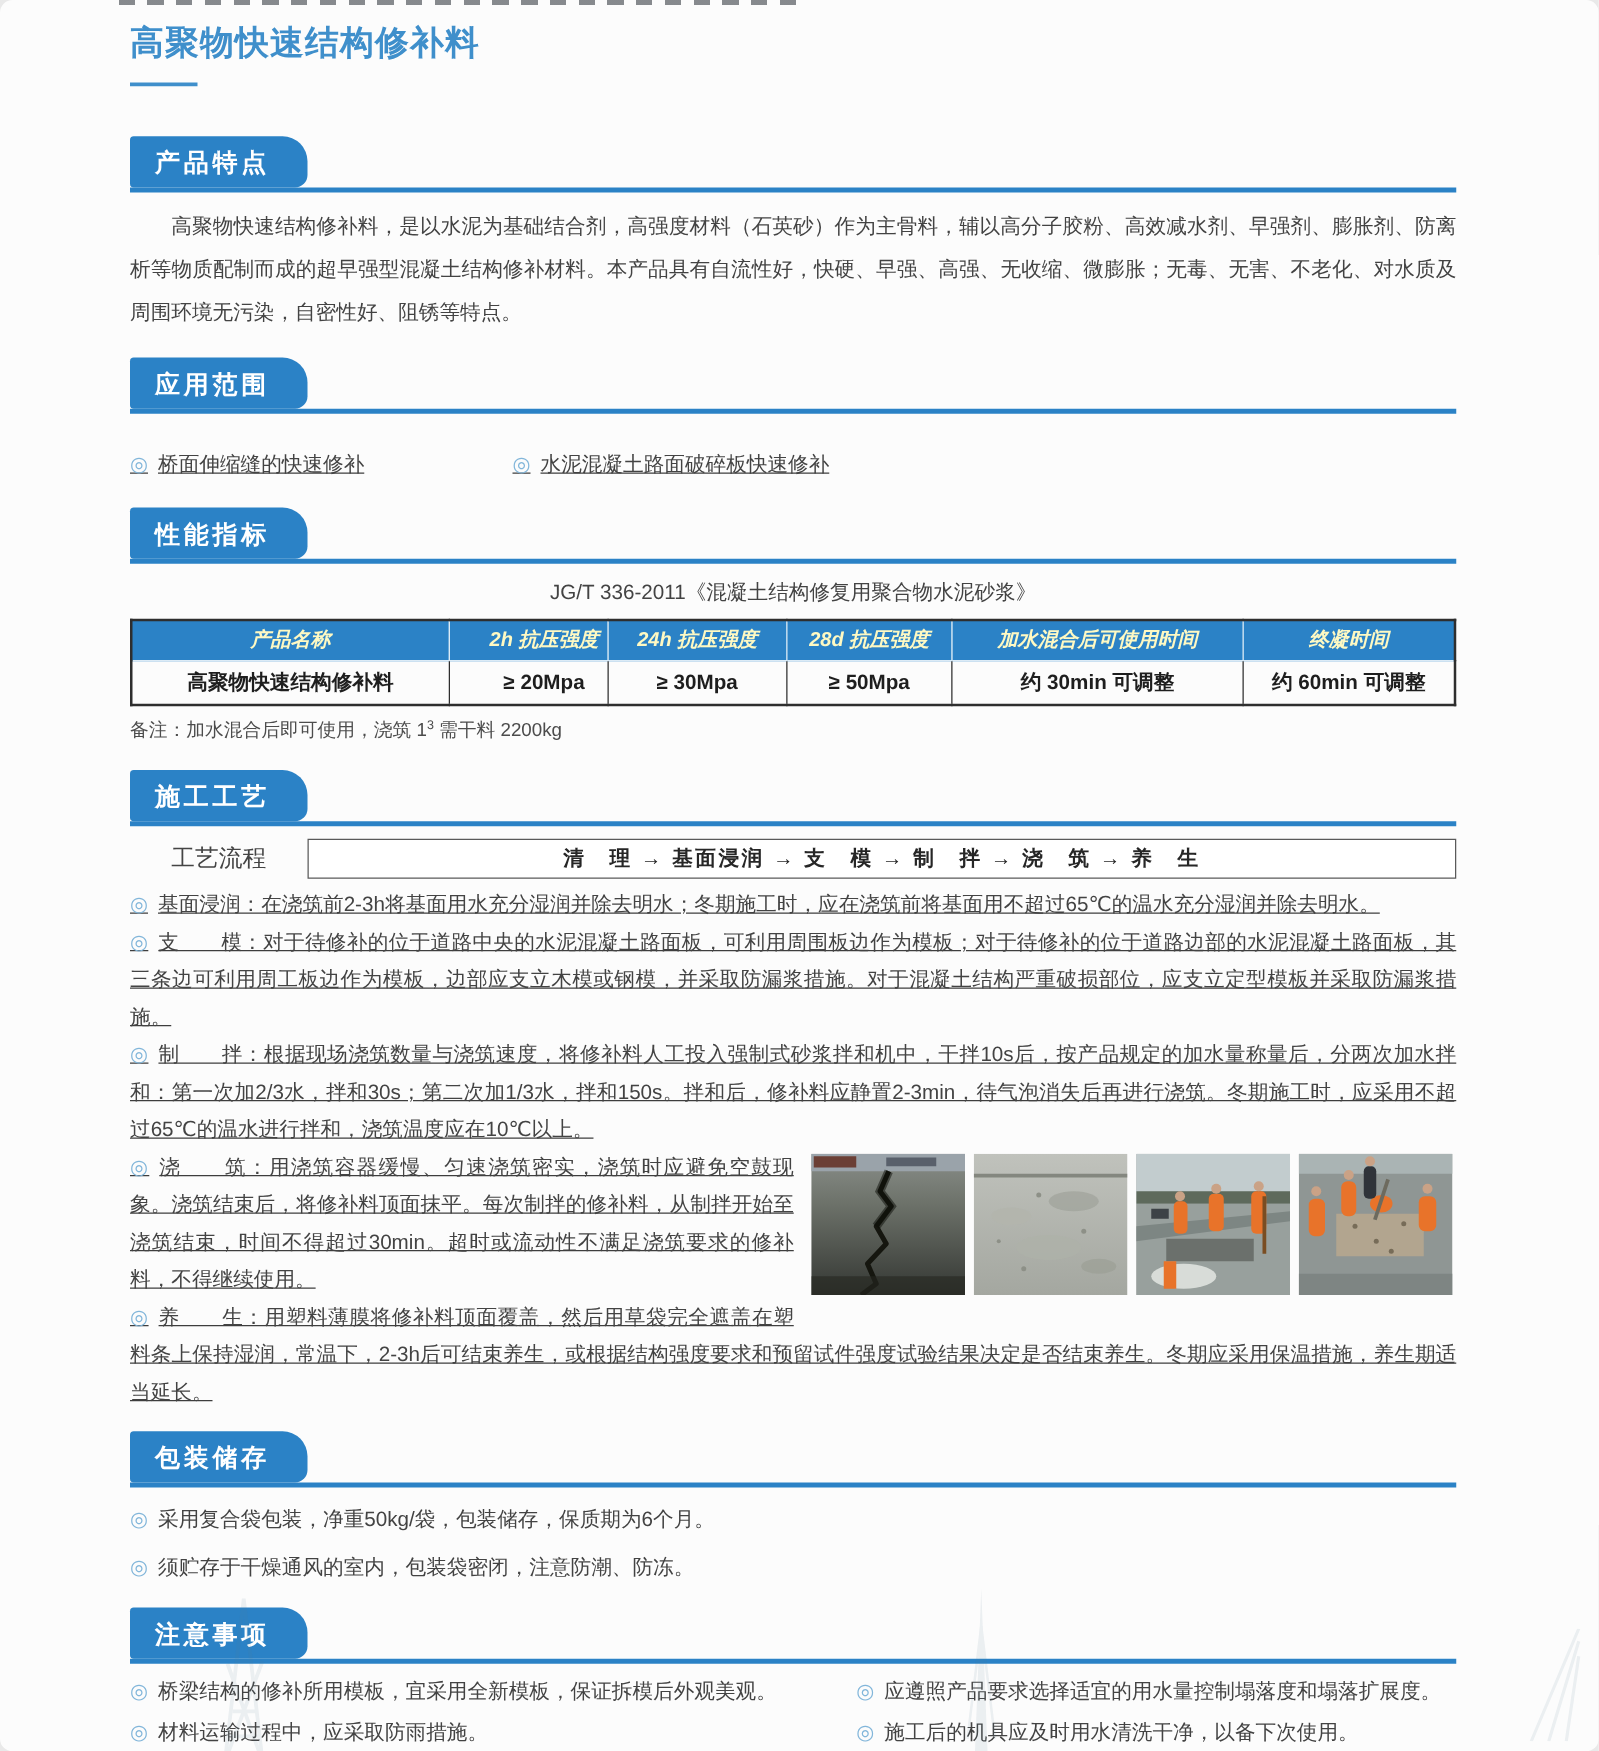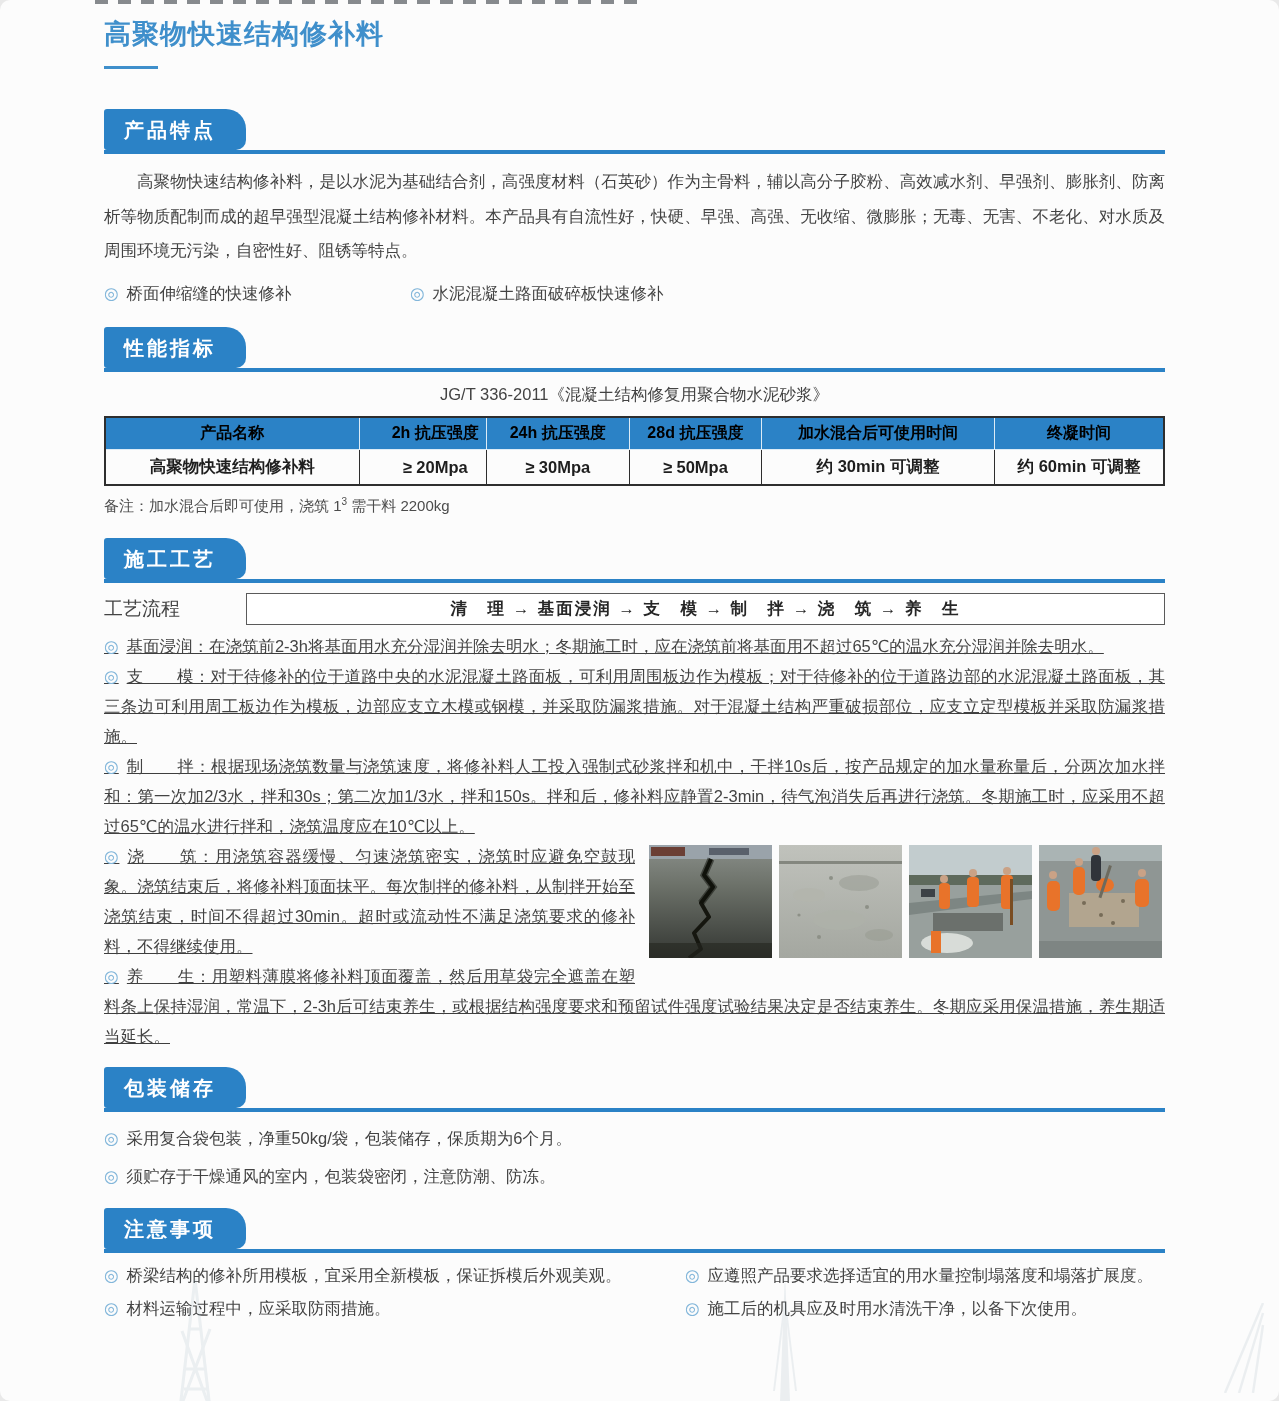--- a/index.html
+++ b/index.html
@@ -31,40 +31,40 @@
   .mt-performance{margin-top:18px;}
   .mt-process{margin-top:22px;}
   .mt-packaging{margin-top:16px;clear:both;}
   .mt-notes{margin-top:12px;}
 
   .para{margin-top:10px;font-size:16.5px;line-height:2.1;text-indent:2em;text-align:justify;color:#434343;}
 
   .li{font-size:16.5px;line-height:1.9;color:#434343;}
   .bullet{color:var(--blue-bullet);margin-right:8px;font-size:16.5px;}
 
-  .app-list{display:flex;margin-top:10px;}
+  .app-list{display:flex;margin-top:26px;text-decoration:underline;}
   .app-list .li:first-child{width:306px;flex:none;}
 
   .standard{text-align:center;margin-top:12px;font-size:16.5px;color:#434343;}
   table{width:100%;border-collapse:collapse;margin-top:10px;border:2px solid #2e2e2e;}
-  th{background:var(--blue);color:#000000;font-size:16px;font-weight:bold;padding:5px 3px;border:1px solid #dcebf6;border-top:none;}
+  th{background:var(--blue);color:#fef9c3;font-size:16px;font-weight:bold;padding:5px 3px;border:1px solid #dcebf6;border-top:none;font-style:italic;}
   th:first-child{border-left:none}
   th:last-child{border-right:none}
   td{font-size:16.5px;font-weight:bold;color:#1e1e1e;padding:6px 3px;border:1.5px solid #2e2e2e;text-align:center;}
   th:nth-child(1),td:nth-child(1){width:24%;}
   th:nth-child(2),td:nth-child(2){width:12%;padding-left:28px;}
   th:nth-child(3),td:nth-child(3){width:13.5%;}
   th:nth-child(4),td:nth-child(4){width:12.5%;}
   th:nth-child(5),td:nth-child(5){width:22%;}
   th:nth-child(6),td:nth-child(6){width:16%;}
   .note{margin-top:10px;font-size:15px;color:#4c4c4c;}
   .note sup{font-size:10px;}
 
   .flow-row{display:flex;align-items:center;margin-top:10px;}
-  .flow-label{font-size:19px;color:#444;width:142px;flex:none;}
+  .flow-label{font-size:19px;color:#444;width:142px;flex:none;text-align:center;}
   .flow-box{flex:1;border:1px solid #5a5a5a;background:#fff;text-align:center;font-size:16.5px;
     letter-spacing:2px;padding:4px 0;color:#262626;font-weight:bold;}
 
   .steps{margin-top:6px;text-decoration:underline;}
   .step{font-size:16.5px;line-height:1.82;text-align:justify;color:#434343;}
   .photos{float:right;width:516px;margin:4px 0 6px 14px;display:flex;gap:7px;}
   .photo{width:123px;height:113px;flex:none;display:block;}
 
   .pack-list{margin-top:8px;}
   .pack-list .li{display:block;line-height:2.3;}
@@ -86,20 +86,23 @@
   <div class="edge-artifact"></div>
 
   <div class="doc-title">高聚物快速结构修补料</div>
   <div class="title-dash"></div>
 
   <div class="sec-head mt-features">
     <span class="badge">产品特点</span>
   </div>
   <p class="para">高聚物快速结构修补料，是以水泥为基础结合剂，高强度材料（石英砂）作为主骨料，辅以高分子胶粉、高效减水剂、早强剂、膨胀剂、防离析等物质配制而成的超早强型混凝土结构修补材料。本产品具有自流性好，快硬、早强、高强、无收缩、微膨胀；无毒、无害、不老化、对水质及周围环境无污染，自密性好、阻锈等特点。</p>
 
+  <div class="sec-head mt-application">
+    <span class="badge">应用范围</span>
+  </div>
   <div class="app-list">
     <div class="li">
       <span class="bullet">◎</span><span>桥面伸缩缝的快速修补</span>
     </div>
     <div class="li">
       <span class="bullet">◎</span><span>水泥混凝土路面破碎板快速修补</span>
     </div>
   </div>
 
   <div class="sec-head mt-performance">

